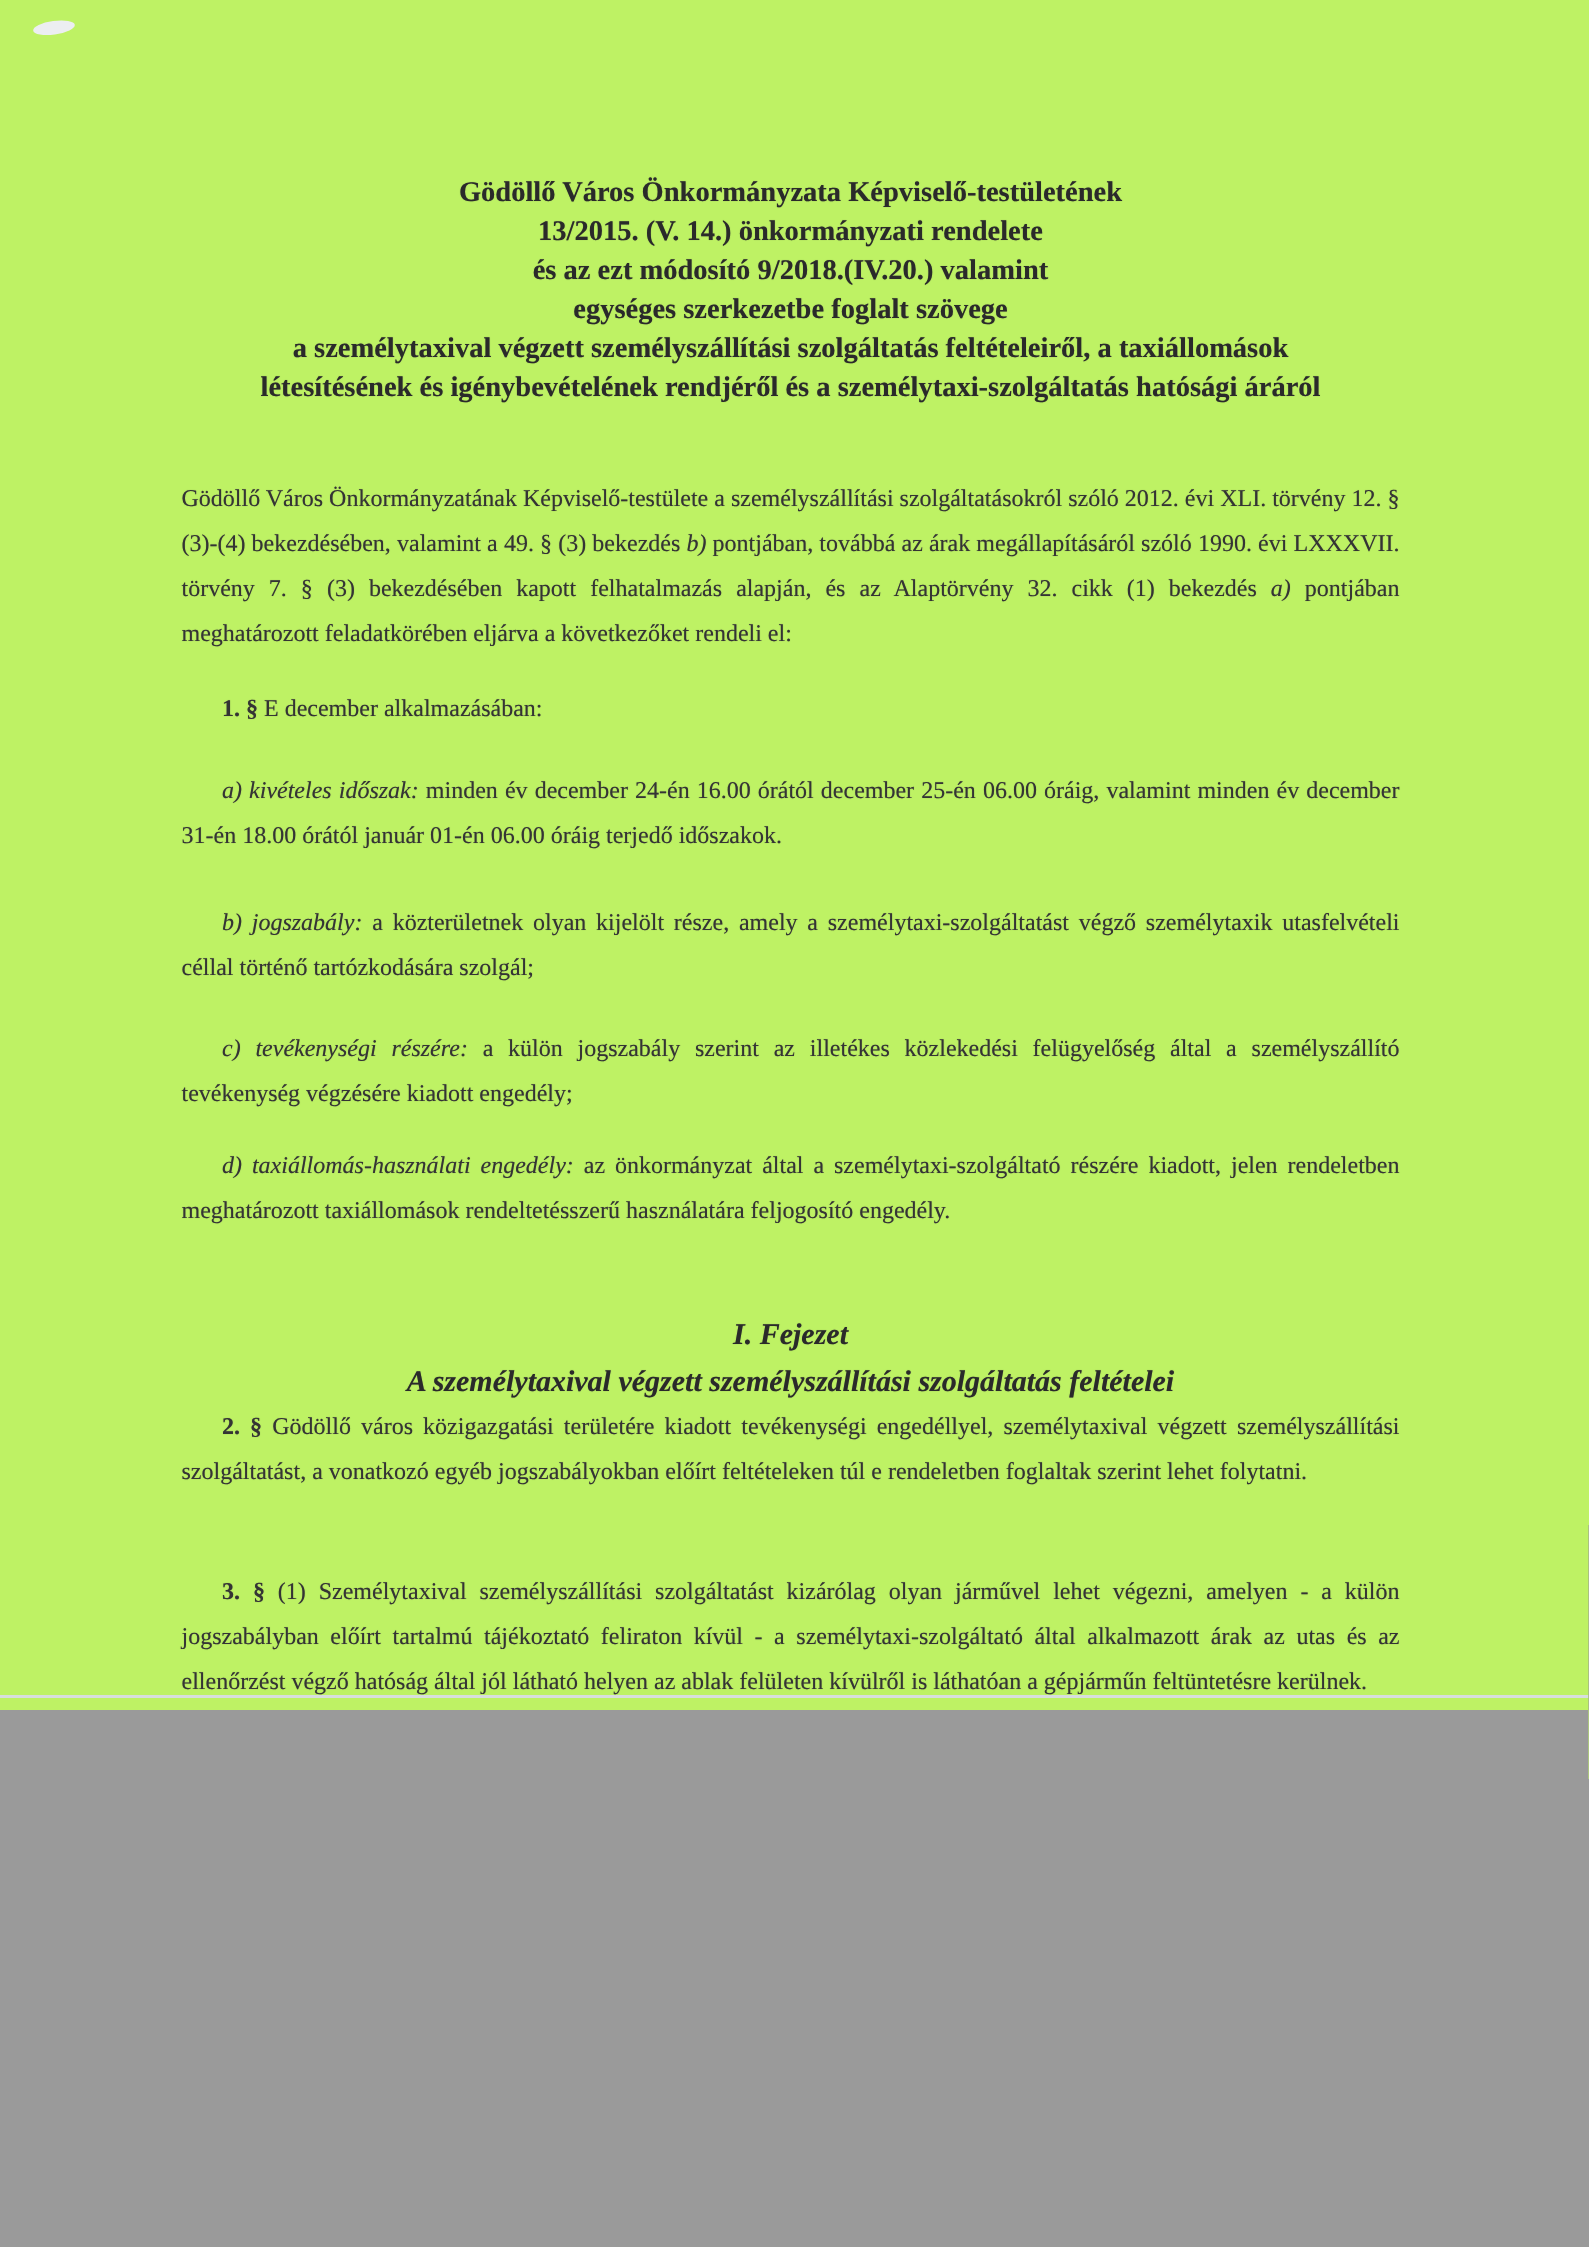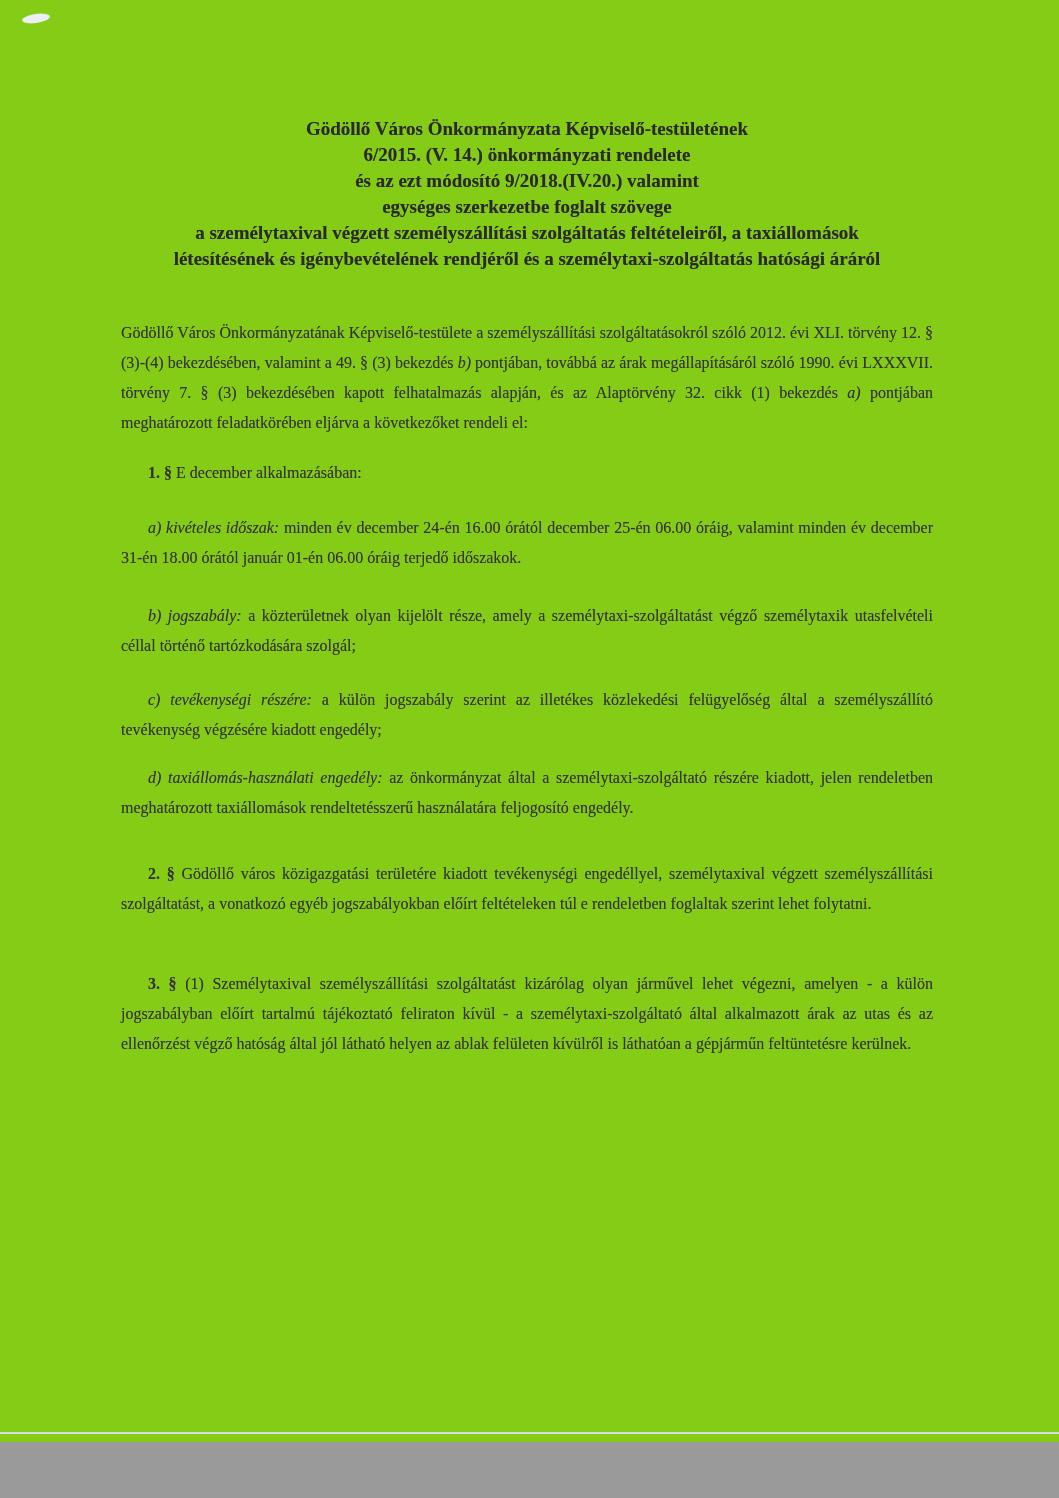--- a/index.html
+++ b/index.html
@@ -1,20 +1,20 @@
 <!DOCTYPE html>
 <html><head>
 <meta charset="utf-8">
 <style>
   html, body { margin: 0; padding: 0; background: #9a9a9a; }
   .page {
     position: relative;
     width: 1059px;
-    height: 1442px;
-    background: #84cc16;
+    height: 1140px;
+    background: #bef264;
     font-family: "Liberation Serif", "DejaVu Serif", serif;
     color: #343434;
     overflow: hidden;
     margin: 0 auto;
   }
   .content {
     position: absolute;
     left: 121px;
     top: 0;
     width: 812px;
@@ -45,21 +45,21 @@
   .def-d  { margin-top: 18px; }
   .chapter {
     margin-top: 52px;
     text-align: center;
     font-weight: bold;
     font-style: italic;
     font-size: 20px;
     line-height: 31px;
     color: #2a2a2a;
   }
-  .s2 { margin-top: 36px; }
+  .s2 { }
   .s3 { margin-top: 50px; }
   .edge-line {
     position: absolute;
     left: 0;
     right: 0;
     bottom: 8px;
     height: 2px;
     background: #d8dedd;
   }
   .smudge {
@@ -77,39 +77,43 @@
 <body>
 
 <div class="page">
 
   <div class="smudge"></div>
 
   <div class="content">
 
     <header class="doc-title">
       <div>Gödöllő Város Önkormányzata Képviselő-testületének</div>
-      <div>6/2015. (V. 14.) önkormányzati rendelete</div>
+      <div>13/2015. (V. 14.) önkormányzati rendelete</div>
       <div>és az ezt módosító 9/2018.(IV.20.) valamint</div>
       <div>egységes szerkezetbe foglalt szövege</div>
       <div>a személytaxival végzett személyszállítási szolgáltatás feltételeiről, a taxiállomások</div>
       <div>létesítésének és igénybevételének rendjéről és a személytaxi-szolgáltatás hatósági áráról</div>
     </header>
 
     <p class="body-p justify intro"><span>Gödöllő Város Önkormányzatának Képviselő-testülete a személyszállítási szolgáltatásokról szóló 2012. évi XLI. törvény 12. § (3)-(4) bekezdésében, valamint a 49. § (3) bekezdés </span><span class="i">b)</span><span> pontjában, továbbá az árak megállapításáról szóló 1990. évi LXXXVII. törvény 7. § (3) bekezdésében kapott felhatalmazás alapján, és az Alaptörvény 32. cikk (1) bekezdés </span><span class="i">a)</span><span> pontjában meghatározott feladatkörében eljárva a következőket rendeli el:</span></p>
 
     <p class="body-p indent s1"><span class="b">1. §</span><span> E december alkalmazásában:</span></p>
 
     <p class="body-p justify indent def-a"><span class="i">a) kivételes időszak:</span><span> minden év december 24-én 16.00 órától december 25-én 06.00 óráig, valamint minden év december 31-én 18.00 órától január 01-én 06.00 óráig terjedő időszakok.</span></p>
 
     <p class="body-p justify indent def-b"><span class="i">b) jogszabály:</span><span> a közterületnek olyan kijelölt része, amely a személytaxi-szolgáltatást végző személytaxik utasfelvételi céllal történő tartózkodására szolgál;</span></p>
 
     <p class="body-p justify indent def-c"><span class="i">c) tevékenységi részére:</span><span> a külön jogszabály szerint az illetékes közlekedési felügyelőség által a személyszállító tevékenység végzésére kiadott engedély;</span></p>
 
     <p class="body-p justify indent def-d"><span class="i">d) taxiállomás-használati engedély:</span><span> az önkormányzat által a személytaxi-szolgáltató részére kiadott, jelen rendeletben meghatározott taxiállomások rendeltetésszerű használatára feljogosító engedély.</span></p>
 
+    <div class="chapter">
+      <div>I. Fejezet</div>
+      <div>A személytaxival végzett személyszállítási szolgáltatás feltételei</div>
+    </div>
 
     <p class="body-p justify indent s2"><span class="b">2. §</span><span> Gödöllő város közigazgatási területére kiadott tevékenységi engedéllyel, személytaxival végzett személyszállítási szolgáltatást, a vonatkozó egyéb jogszabályokban előírt feltételeken túl e rendeletben foglaltak szerint lehet folytatni.</span></p>
 
     <p class="body-p justify indent s3"><span class="b">3. §</span><span> (1) Személytaxival személyszállítási szolgáltatást kizárólag olyan járművel lehet végezni, amelyen - a külön jogszabályban előírt tartalmú tájékoztató feliraton kívül - a személytaxi-szolgáltató által alkalmazott árak az utas és az ellenőrzést végző hatóság által jól látható helyen az ablak felületen kívülről is láthatóan a gépjárműn feltüntetésre kerülnek.</span></p>
 
   </div>
 
   <div class="edge-line"></div>
 
 </div>

